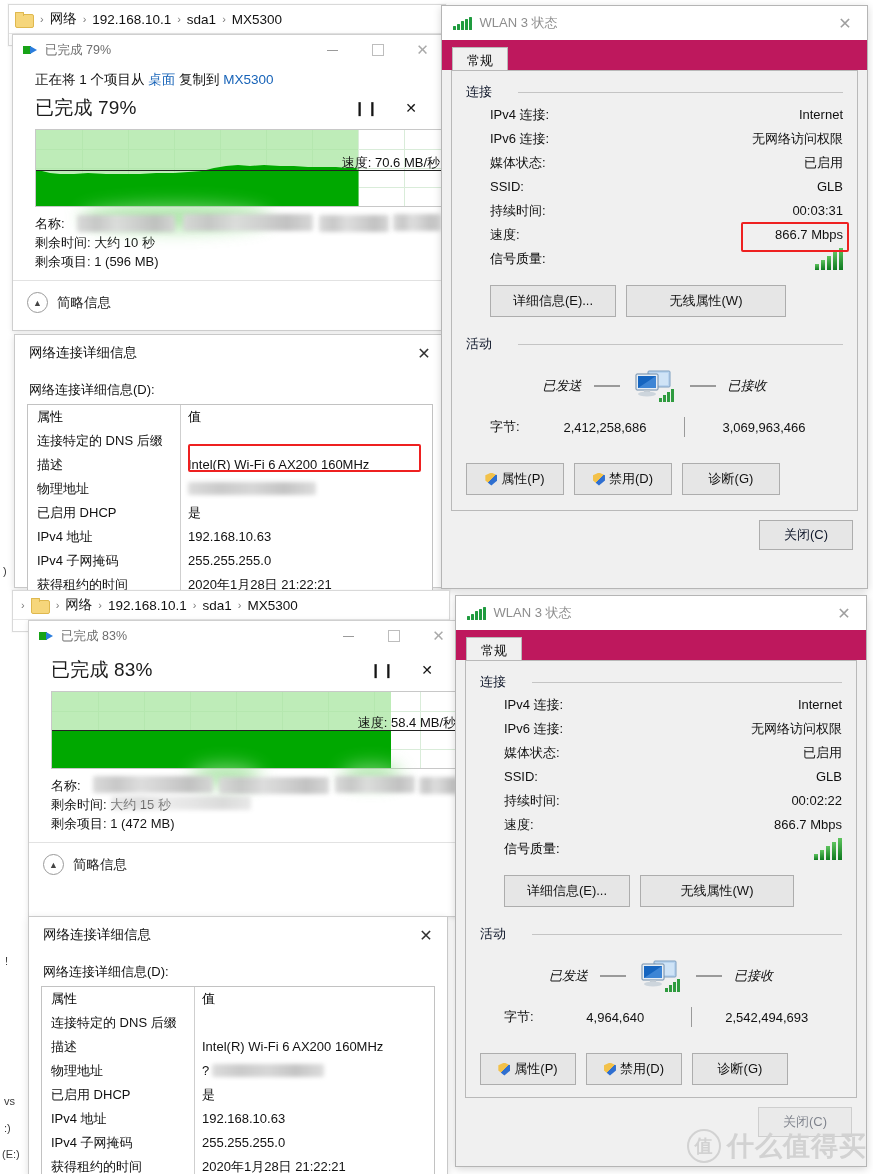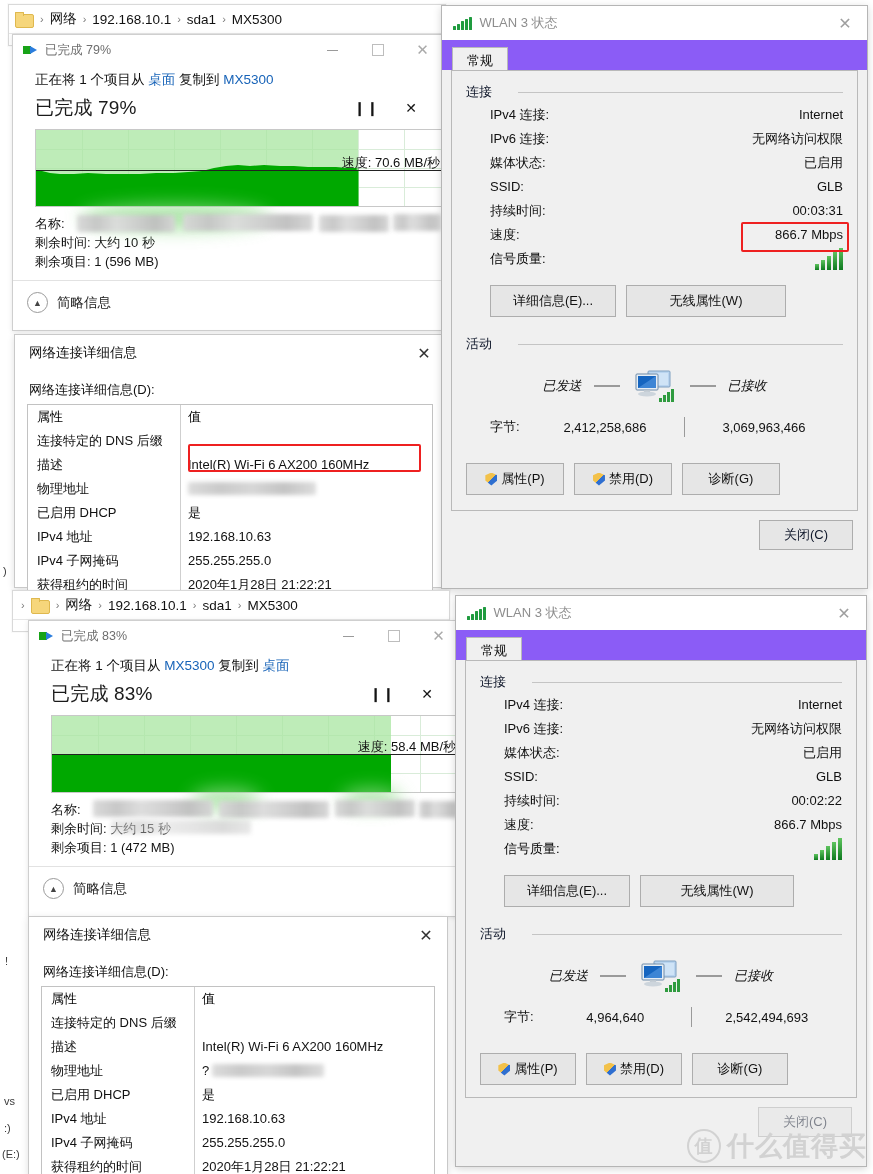--- a/index.html
+++ b/index.html
@@ -132,21 +132,21 @@
     box-shadow:0 2px 8px rgba(0,0,0,.16);
   }
   .wlan-title{
     height:34px;display:flex;align-items:center;padding-left:11px;
     font-size:13px;color:#8d8d8d;background:#ffffff;
   }
   .wlan-x{margin-left:auto;width:44px;height:34px;display:flex;align-items:center;
     justify-content:center;color:#9f9f9f;font-size:16px;font-family:"DejaVu Sans",sans-serif;}
   .sig{display:inline-flex;align-items:flex-end;gap:1.5px;height:13px;margin-right:8px;}
   .sig i{display:block;width:2.5px;background:#1f9b3f;border-radius:.5px;}
-  .tabstrip{padding:6px 0 0 10px;background:#8b5cf6;position:relative;height:24px;}
+  .tabstrip{padding:6px 0 0 10px;background:#be185d;position:relative;height:24px;}
   .tab{
     display:inline-block;padding:4px 14px 5px 14px;font-size:13px;color:#111;
     background:#f0f0f0;border:1px solid #b9b9b9;border-bottom:none;position:relative;top:1px;
   }
   .tabpane{
     margin:0 9px 9px 9px;background:#f0f0f0;border:1px solid #b9b9b9;
     padding:12px 14px 12px 14px;position:relative;
   }
   .grp{position:relative;height:18px;margin-bottom:2px;}
   .grp span{font-size:13px;color:#0f172a;background:#f0f0f0;padding-right:8px;position:relative;z-index:2;}
@@ -451,23 +451,20 @@
         <i class="arw"></i>
       </span>
     <span>已完成 83%</span>
     <span class="wbtns">
       <span class="wbtn min"></span>
       <span class="wbtn max"></span>
       <span class="wbtn cls">✕</span>
     </span>
   </div>
   <div class="copy-body">
-    <div class="copy-line1">
-      <span>正在将 1 个项目从 </span><span class="lnk">MX5300</span><span> 复制到 </span><span class="lnk">桌面</span>
-    </div>
     <div class="copy-row2">
       <span class="copy-pct">已完成 83%</span>
       <span class="ctrls">
         <span class="pause">❙❙</span>
         <span class="stop">✕</span>
       </span>
     </div>
 
     <div class="graph" style="width:408px;">
       <div class="grid-v" style="left:46px;"></div>

